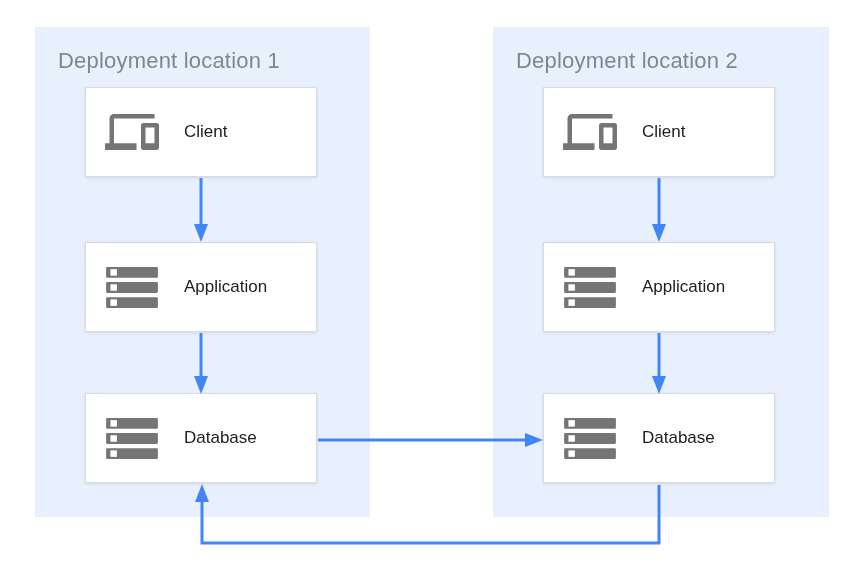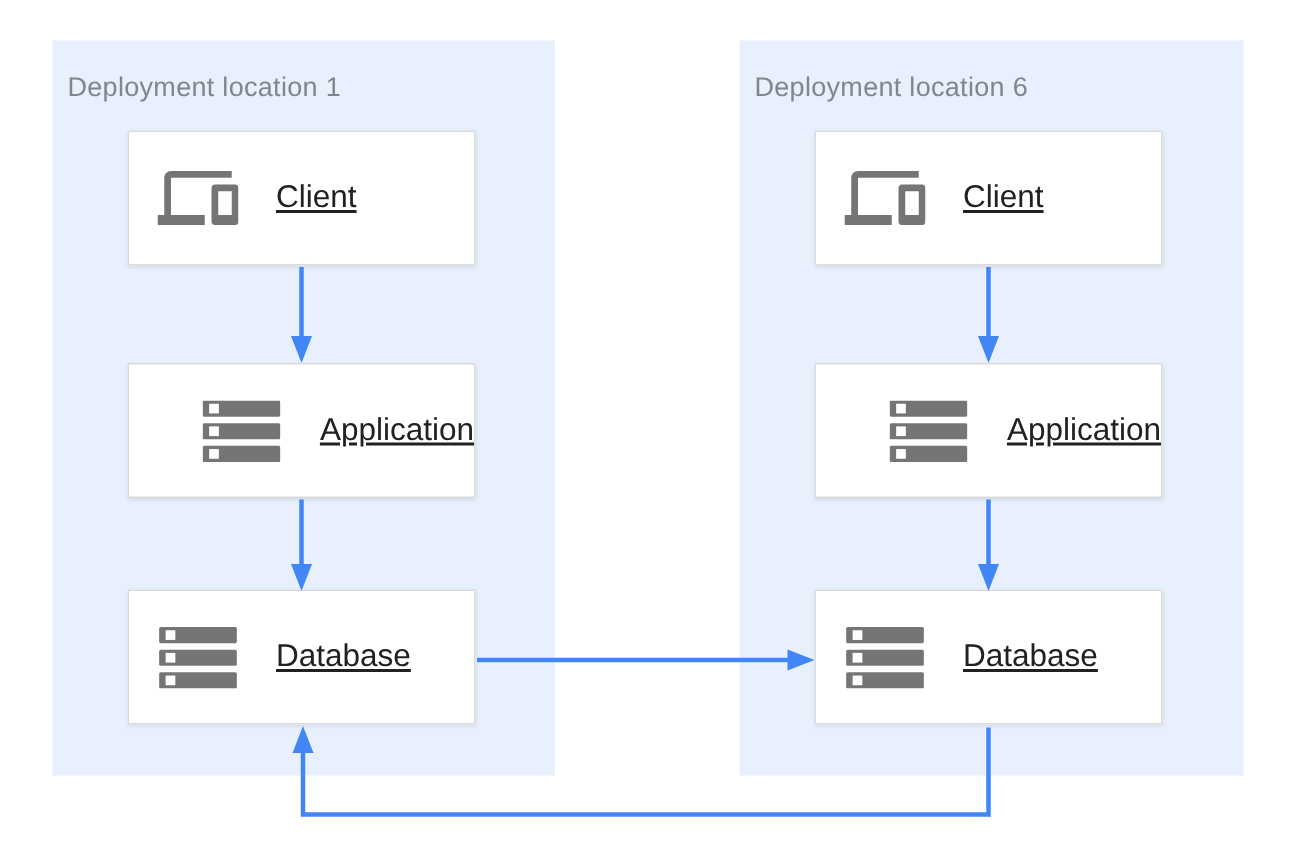--- a/index.html
+++ b/index.html
@@ -13,55 +13,54 @@
   .panel{
     position:absolute;
     top:27px;
     width:335px;height:490px;
     background:var(--panel-bg,#e8f0fe);
   }
   .panel-1{left:35px;}
   .panel-2{left:493px;width:336px;}
   .panel-title{
     position:absolute;
-    top:21px;left:10px;
-    font-size:18px;
+    top:21px;left:23px;
+    font-size:22px;
     color:var(--title-text,#80868b);
     letter-spacing:.2px;
     white-space:nowrap;
   }
   .node{
     position:absolute;
     left:50px;
     width:232px;height:90px;
     box-sizing:border-box;
     background:#ffffff;
     border:1px solid var(--node-border,#d9dadb);
     box-shadow:0 1px 3px rgba(0,0,0,.10);
     display:flex;
     align-items:center;
     padding-left:18px;
   }
   .node-client{top:60px;}
-  .node-app{top:215px;justify-content:flex-end;}
+  .node-app{top:215px;}
   .node-db{top:366px;}
   .node-icon{
     width:56px;
     display:flex;
     align-items:center;
     justify-content:center;
     color:var(--icon,#757575);
     flex:0 0 auto;
   }
   .node-label{
     margin-left:24px;
-    font-size:21px;
+    font-size:17px;
     color:var(--label-text,#212121);
     white-space:nowrap;
-    text-decoration:underline;
   }
   .connector-layer{
     position:absolute;
     left:0;top:0;
     width:862px;height:574px;
     pointer-events:none;
   }
   .edge{
     stroke:var(--accent,#4285f4);
     stroke-width:3;
@@ -120,21 +119,21 @@
             <rect x="4" y="16" width="6" height="6"></rect>
             <rect x="4" y="30" width="6" height="6"></rect>
           </g>
         </svg>
       </span>
       <span class="node-label">Database</span>
     </div>
   </div>
 
   <div class="panel panel-2">
-    <div class="panel-title">Deployment location 6</div>
+    <div class="panel-title">Deployment location 2</div>
 
     <div class="node node-client">
       <span class="node-icon">
         <svg width="54" height="54" viewBox="0 0 24 24" aria-hidden="true">
           <path fill="currentColor" d="M4 6h18V4H4c-1.1 0-2 .9-2 2v11H0v3h14v-3H4V6zm19 2h-6c-.55 0-1 .45-1 1v10c0 .55.45 1 1 1h6c.55 0 1-.45 1-1V9c0-.55-.45-1-1-1zm-1 9h-4v-7h4v7z"></path>
         </svg>
       </span>
       <span class="node-label">Client</span>
     </div>
 

